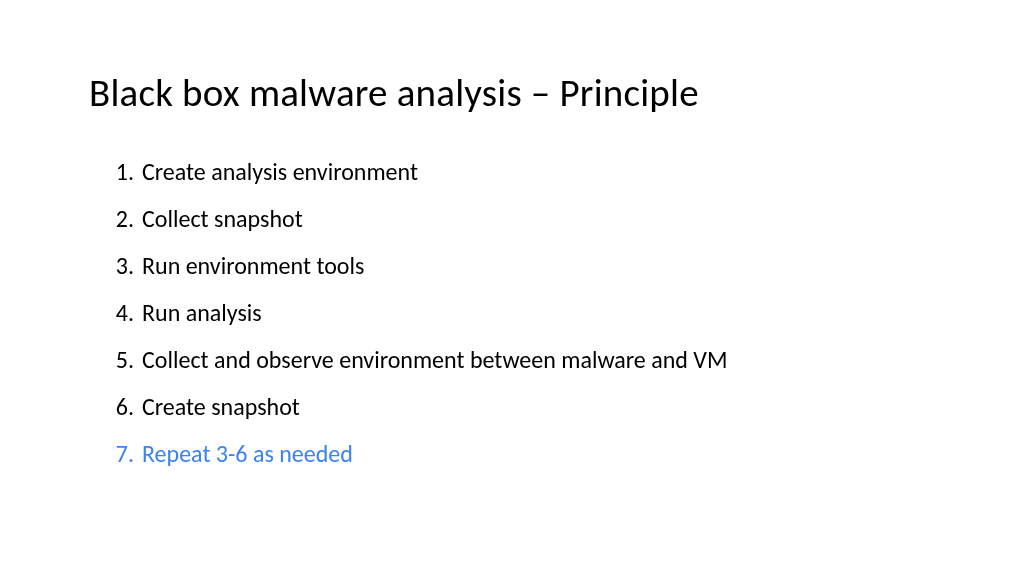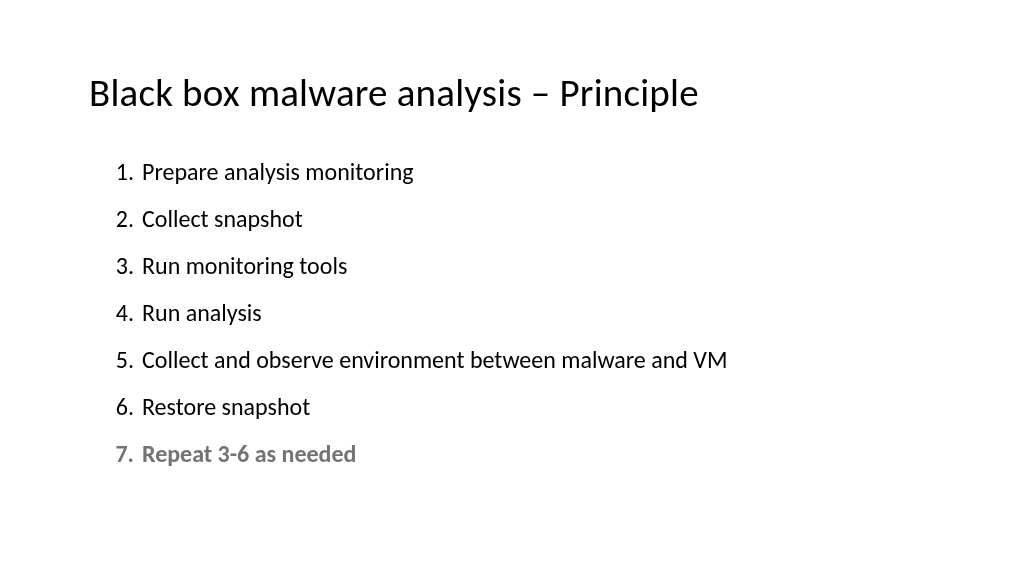--- a/index.html
+++ b/index.html
@@ -36,30 +36,29 @@
       margin-bottom: 6px;
     }
     .list-item::before {
       content: counter(item) ".";
       position: absolute;
       left: 0;
       width: 34px;
       text-align: right;
     }
     .list-item.accent {
-      color: #737373;
-      font-weight: bold;
+      color: #3b82f6;
     }
   </style>
 </head>
 <body>
 
 <h1 class="slide-title">Black box malware analysis – Principle</h1>
 
 <ol class="list">
-  <li class="list-item">Prepare analysis monitoring</li>
+  <li class="list-item">Create analysis environment</li>
   <li class="list-item">Collect snapshot</li>
-  <li class="list-item">Run monitoring tools</li>
+  <li class="list-item">Run environment tools</li>
   <li class="list-item">Run analysis</li>
   <li class="list-item">Collect and observe environment between malware and VM</li>
-  <li class="list-item">Restore snapshot</li>
+  <li class="list-item">Create snapshot</li>
   <li class="list-item accent">Repeat 3-6 as needed</li>
 </ol>
 
 </body></html>

